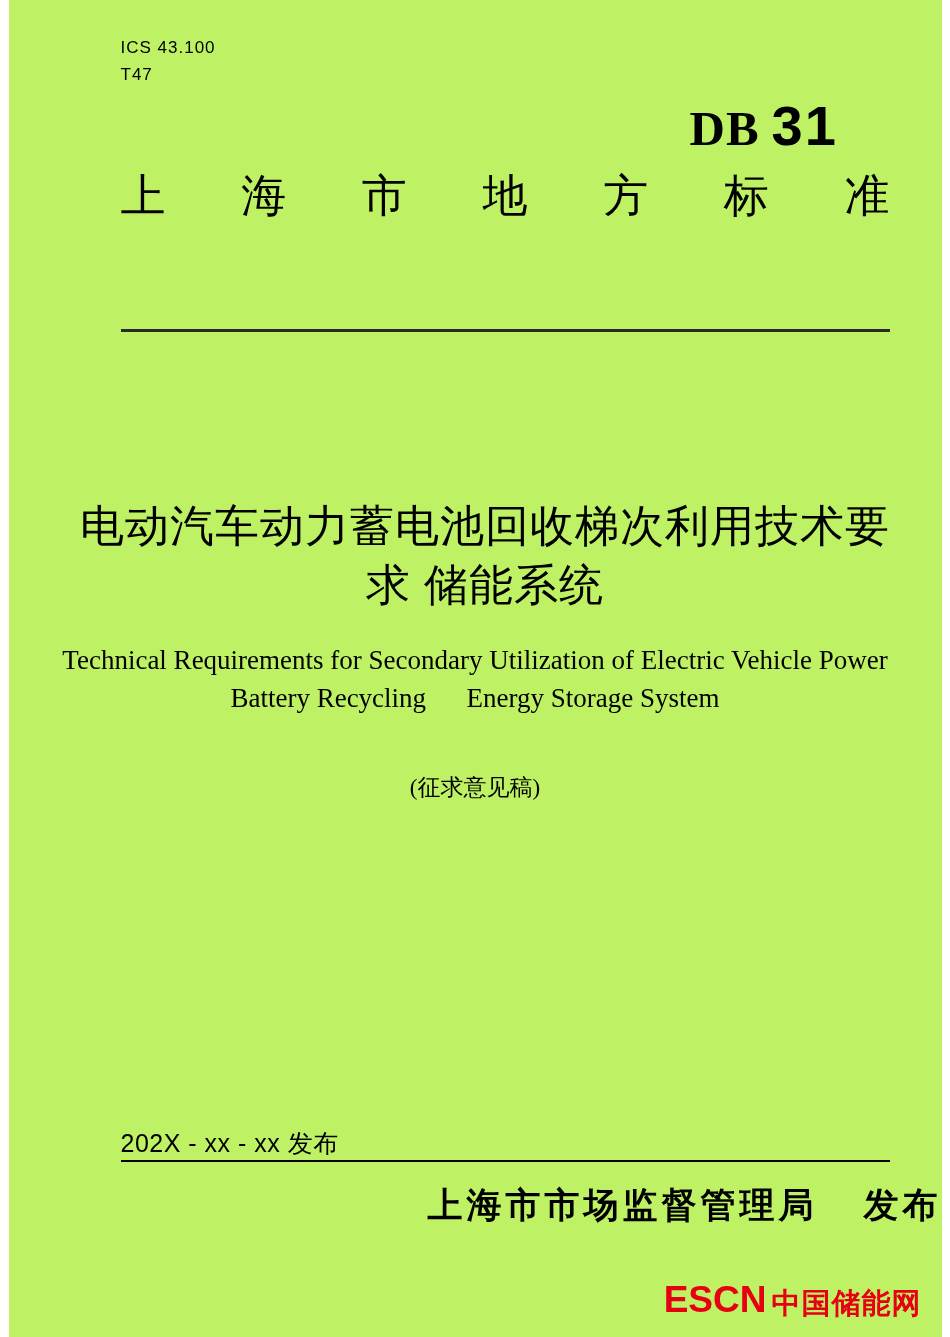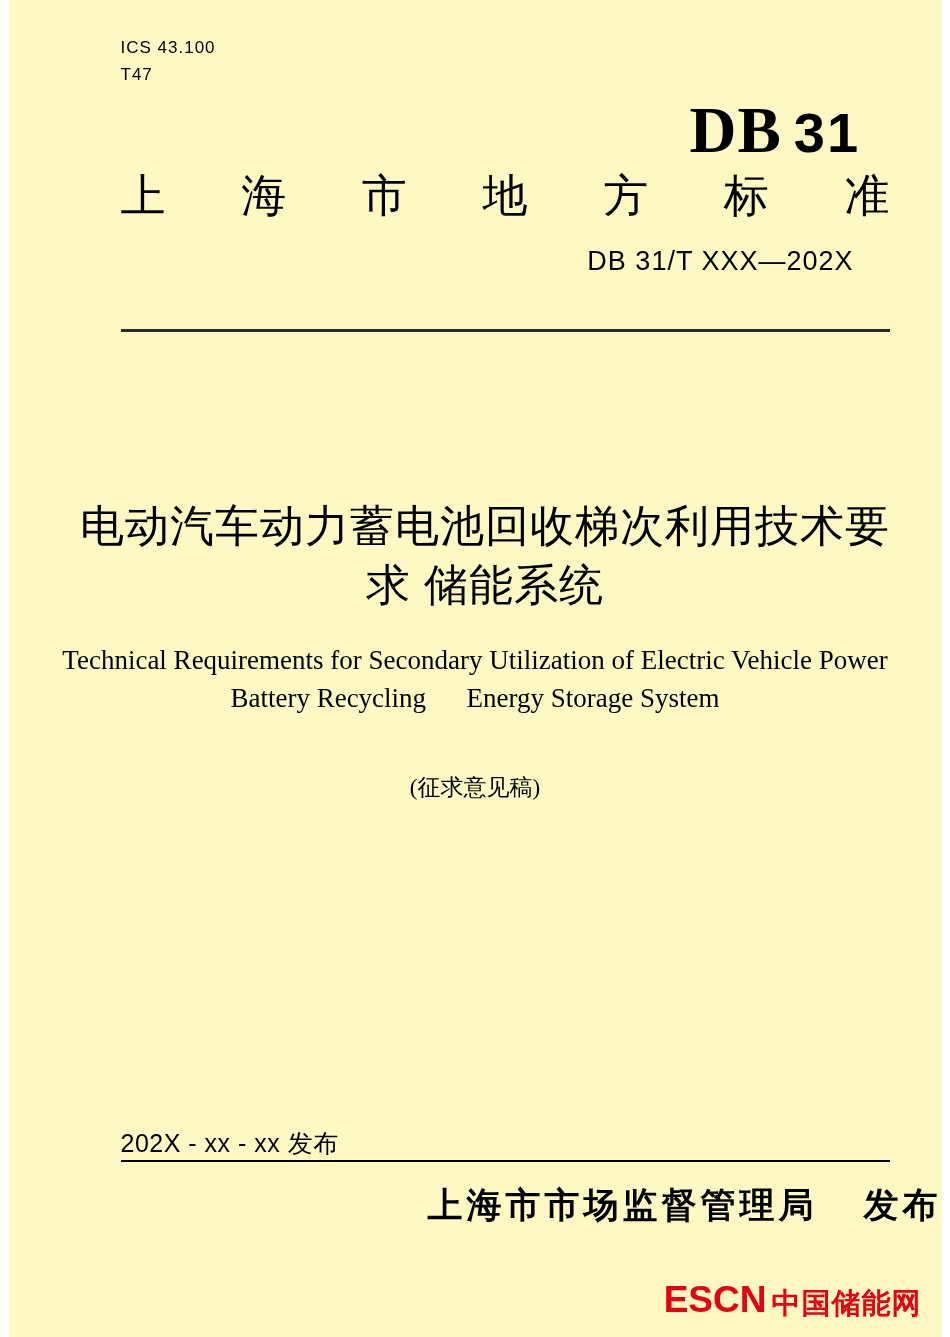--- a/index.html
+++ b/index.html
@@ -4,42 +4,42 @@
 <style>
   * { margin: 0; padding: 0; box-sizing: border-box; }
   html, body { background: #ffffff; }
   body { font-family: "Liberation Sans", sans-serif; color: #000; }
 
   .page {
     position: relative;
     width: 933px;
     height: 1337px;
     margin: 0 auto;
-    background: #fef9c3;
+    background: #bef264;
     overflow: hidden;
   }
   .abs { position: absolute; }
 
   
   .ics-block {
     left: 112px; top: 34px;
     font-size: 17px;
     line-height: 27px;
     letter-spacing: 1px;
   }
 
   
   .db-logo {
     left: 681px; top: 98px;
     display: flex; align-items: baseline;
   }
   .db-letters {
     font-family: "Liberation Serif", serif;
     font-weight: bold;
-    font-size: 65px;
+    font-size: 49px;
     line-height: 1;
     letter-spacing: 1px;
   }
   .db-region-number {
     font-family: "Liberation Sans", sans-serif;
     font-weight: bold;
     font-size: 56px;
     line-height: 1;
     margin-left: 12px;
     letter-spacing: 2px;
@@ -156,21 +156,20 @@
   <div class="abs standard-row">
     <span>上</span>
     <span>海</span>
     <span>市</span>
     <span>地</span>
     <span>方</span>
     <span>标</span>
     <span>准</span>
   </div>
 
-  <div class="abs doc-number">DB 31/T XXX—202X</div>
 
   <div class="abs top-rule"></div>
 
   <div class="abs cn-title">
     <div>电动汽车动力蓄电池回收梯次利用技术要</div>
     <div>求 储能系统</div>
   </div>
 
   <div class="abs en-title">
     <div>Technical Requirements for Secondary Utilization of Electric Vehicle Power</div>

